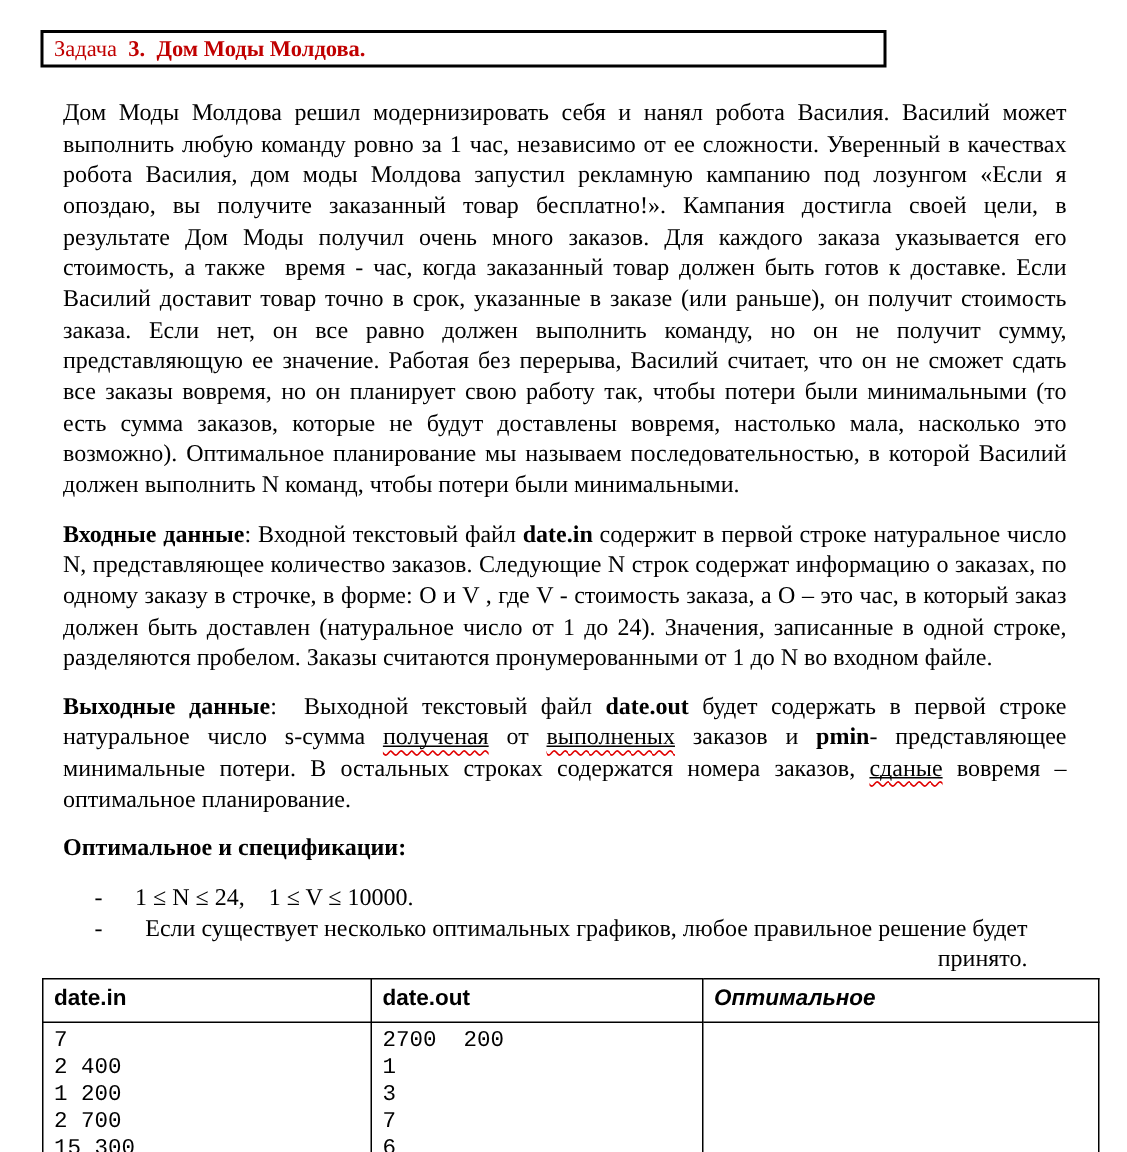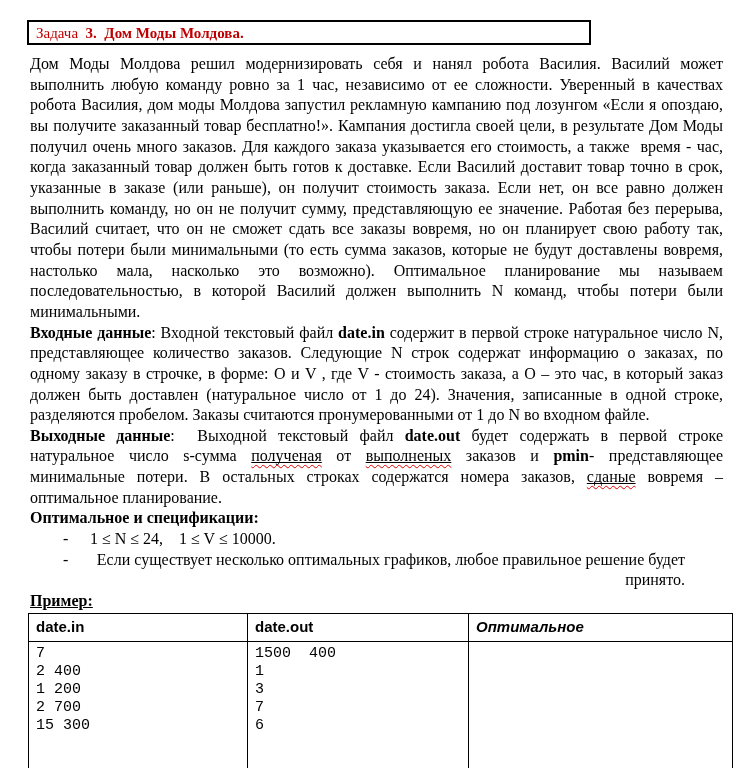--- a/index.html
+++ b/index.html
@@ -16,21 +16,21 @@
     border:2px solid #000; padding:2px 4px 0 7px;
     font-size:15px; line-height:18px; white-space:nowrap; overflow:hidden;
   }
   .title-prefix { color:#c00000; font-weight:normal; }
   .title-name   { color:#c00000; font-weight:bold; }
 
   .content {
     position:absolute; left:30px; top:54px; width:693px;
     font-size:16px; line-height:20.65px; text-align:justify;
   }
-  .para { margin:0; padding:0; }
+  .para { margin:12px; padding:0; }
   .b { font-weight:bold; }
 
   .miss-u { text-decoration:underline; text-decoration-thickness:1px; }
   .miss-w {
     text-decoration:underline wavy #e00000;
     text-decoration-thickness:1px;
     text-underline-offset:3px;
     text-decoration-skip-ink:none;
   }
 
@@ -89,21 +89,20 @@
 
     <div class="bullet-row">
       <span class="bullet-marker">-</span>
       <span class="bullet-text">1 ≤ N ≤ 24,&nbsp;&nbsp;&nbsp; 1 ≤ V ≤ 10000.</span>
     </div>
     <div class="bullet-row">
       <span class="bullet-marker">-</span>
       <span class="bullet-text">Если существует несколько оптимальных графиков, любое правильное решение будет принято.</span>
     </div>
 
-    <p class="para"><span class="example-label">Пример:</span></p>
 
     <table class="example">
       <colgroup>
           <col class="col-in">
           <col class="col-out">
           <col class="col-exp">
         </colgroup>
       <tbody>
           <tr>
         <th>date.in</th>
@@ -113,21 +112,21 @@
       <tr>
         <td>
           <div class="mono-line">7</div>
           <div class="mono-line">2 400</div>
           <div class="mono-line">1 200</div>
           <div class="mono-line">2 700</div>
           <div class="mono-line">15 300</div>
 
         </td>
         <td>
-          <div class="mono-line">1500  400</div>
+          <div class="mono-line">2700  200</div>
           <div class="mono-line">1</div>
           <div class="mono-line">3</div>
           <div class="mono-line">7</div>
           <div class="mono-line">6</div>
 
         </td>
         <td></td>
       </tr>
     </tbody>
       </table>

